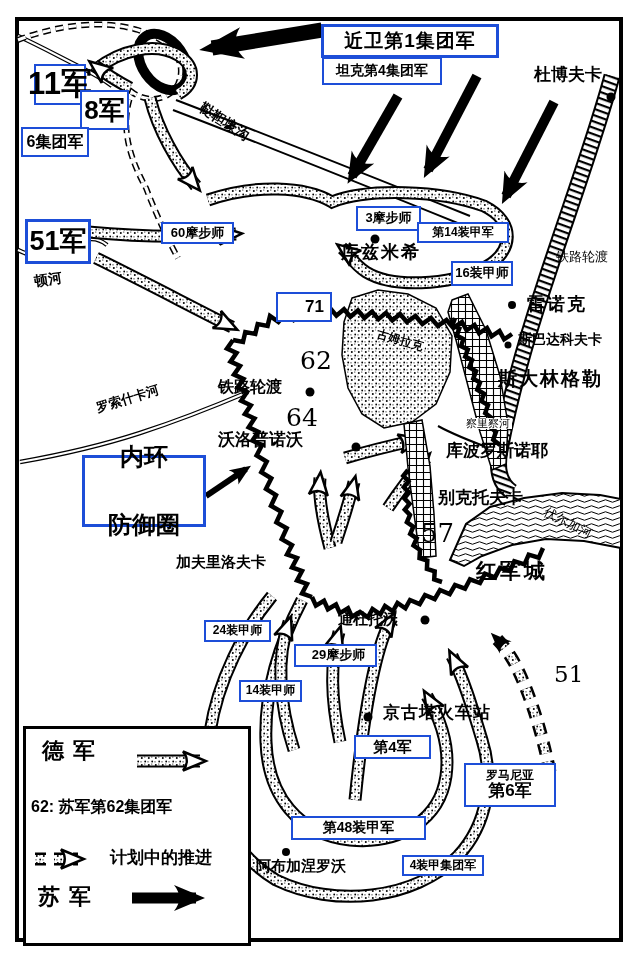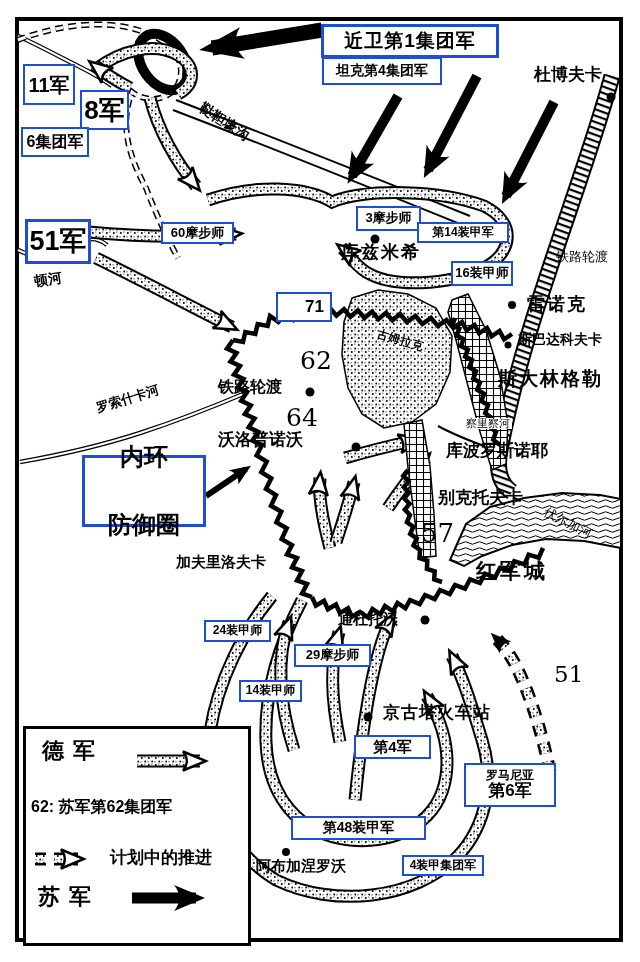--- a/index.html
+++ b/index.html
@@ -165,21 +165,21 @@
     <circle cx="512" cy="305" r="4"></circle>
         <circle cx="508" cy="345" r="3.5"></circle>
     <circle cx="310" cy="392" r="4.5"></circle>
         <circle cx="356" cy="447" r="4.5"></circle>
     <circle cx="425" cy="620" r="4.5"></circle>
         <circle cx="368" cy="717" r="4.5"></circle>
     <circle cx="286" cy="852" r="4"></circle>
   </g>
 </svg>
 
-<div class="ubox" style="left:23px;top:64px;width:48px;height:37px;font-size:20px;border-width:2.5px;">
+<div class="ubox" style="left:34px;top:64px;width:48px;height:37px;font-size:31px;border-width:2.5px;">
       <span>11军</span>
     </div>
 <div class="ubox" style="left:80px;top:90px;width:45px;height:36px;font-size:26px;border-width:2.5px;">
       <span>8军</span>
     </div>
 <div class="ubox" style="left:21px;top:127px;width:64px;height:26px;font-size:16px;">
       <span>6集团军</span>
     </div>
 <div class="ubox" style="left:25px;top:219px;width:60px;height:39px;font-size:27px;border-width:3px;">
       <span>51军</span>
@@ -202,21 +202,21 @@
 <div class="ubox" style="left:161px;top:222px;width:69px;height:18px;font-size:13px;">
       <span>60摩步师</span>
     </div>
 <div class="ubox" style="left:82px;top:455px;width:118px;height:66px;font-size:24px;border-width:3px;flex-direction:column;gap:41px;">
   <span>内环</span>
   <span>防御圈</span>
 </div>
 <div class="ubox" style="left:204px;top:620px;width:63px;height:18px;font-size:12px;">
       <span>24装甲师</span>
     </div>
-<div class="ubox" style="left:294px;top:644px;width:73px;height:19px;font-size:13px;">
+<div class="ubox" style="left:294px;top:644px;width:73px;height:19px;font-size:13px;padding-left:6px;">
       <span>29摩步师</span>
     </div>
 <div class="ubox" style="left:239px;top:680px;width:59px;height:18px;font-size:12px;">
       <span>14装甲师</span>
     </div>
 <div class="ubox" style="left:354px;top:735px;width:73px;height:20px;font-size:15px;">
       <span>第4军</span>
     </div>
 <div class="ubox" style="left:464px;top:763px;width:88px;height:40px;border-width:2.5px;flex-direction:column;">
   <span style="font-size:12px;">罗马尼亚</span>

